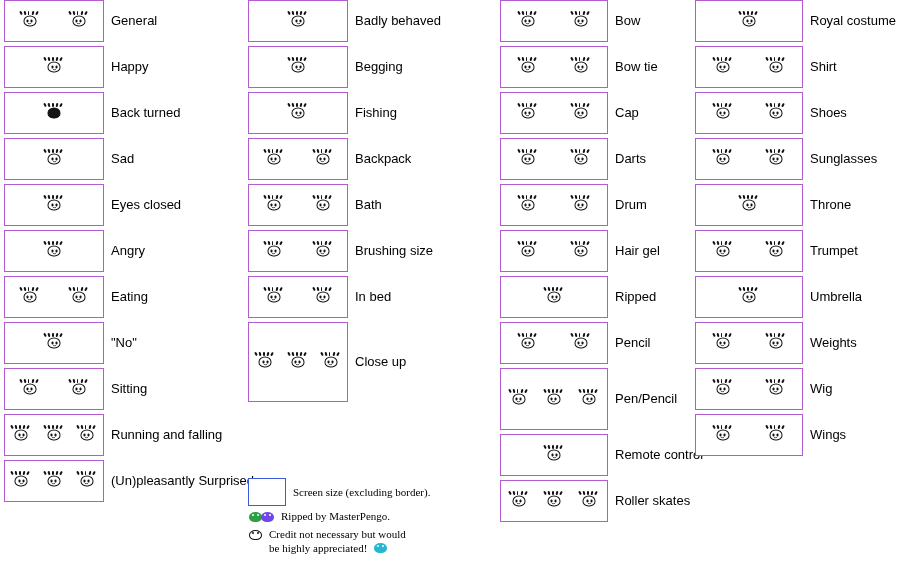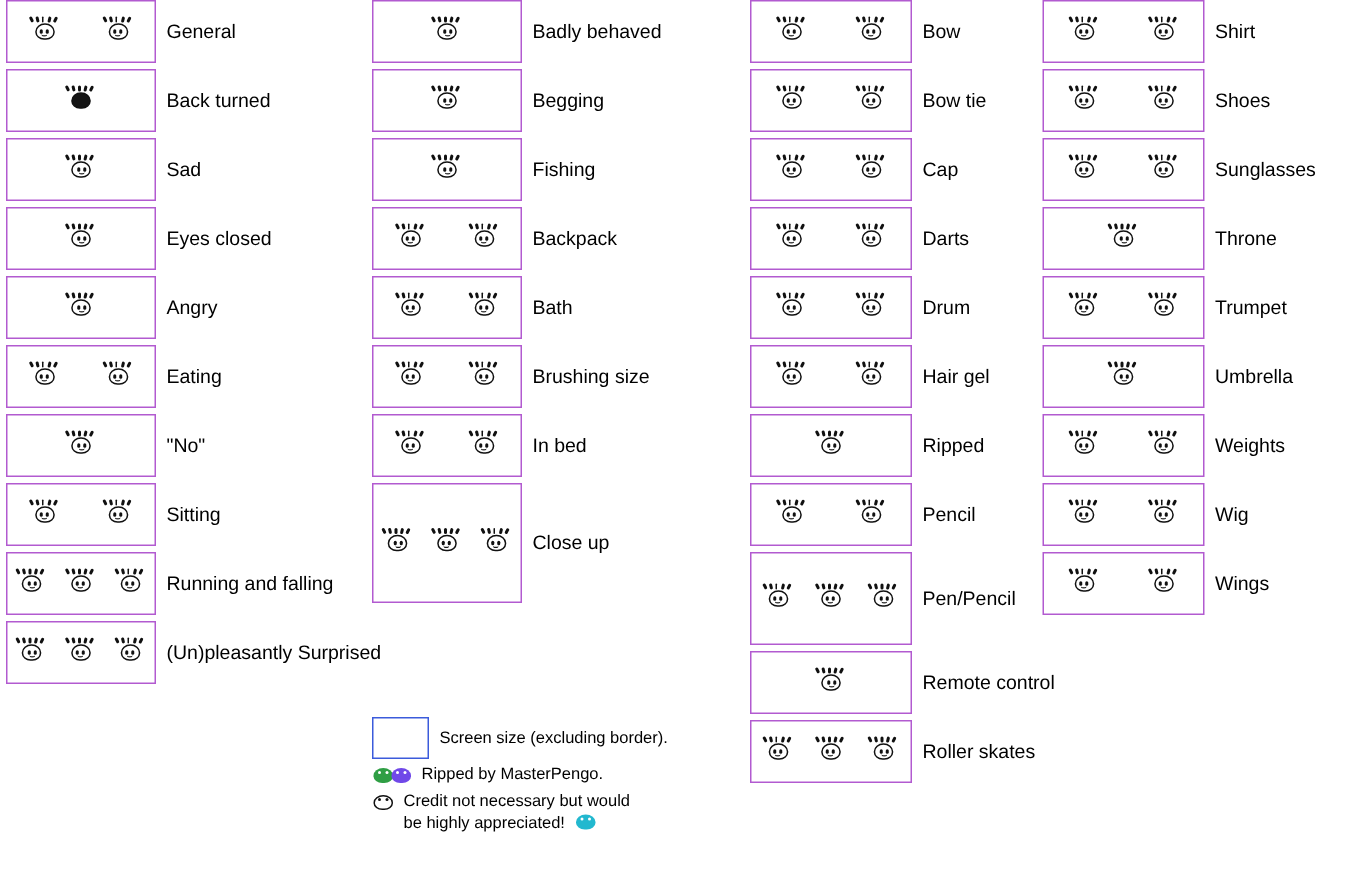--- a/index.html
+++ b/index.html
@@ -57,21 +57,21 @@
   }
   .sp-hair{
     position:absolute;left:-2px;right:-2px;top:-2.5px;height:5px;
   }
   .sp-hair i{
     position:absolute;top:0;width:1.6px;height:4px;background:#111;
     border-radius:1px;
   }
   .sp-dark .sp-head{background:#141414;}
   .tiny{font-size:11px;}
-  .footer-note{position:absolute;}
+  .footer-note{position:absolute;font-family:Liberation Serif, serif;}
   .legend-box{
     width:38px;height:28px;border:1px solid #3b5bdb;box-sizing:border-box;background:#fff;
   }
   .credit-row{display:flex;align-items:flex-start;margin-top:4px;}
   .credit-txt{margin-left:6px;line-height:1.15;}
   .blob{
     display:inline-block;width:15px;height:14px;position:relative;flex-shrink:0;
   }
   .blob b{
     position:absolute;left:1px;top:2px;width:13px;height:10px;border-radius:50% 50% 45% 45%;
@@ -126,20 +126,41 @@
                 <span class="sp-eye r"></span>
                 <span class="sp-mouth"></span>
               </span>
             </span>
           </span>
         </div>
         <div class="label">General</div>
       </div>
       <div class="row">
         <div class="cell" style="width:100px;height:42px;">
+          <span class="sprite" style="width:26px;height:24px;">
+            <span class="sp-body">
+              <span class="sp-hair">
+                <i style="left:0px;transform:rotate(-28deg)"></i>
+                <i style="left:4px;transform:rotate(-14deg)"></i>
+                <i style="left:8px;"></i>
+                <i style="left:12px;transform:rotate(14deg)"></i>
+                <i style="left:16px;transform:rotate(28deg)"></i>
+              </span>
+              <span class="sp-head">
+                <span class="sp-eye l"></span>
+                <span class="sp-eye r"></span>
+                <span class="sp-mouth"></span>
+              </span>
+            </span>
+          </span>
+        </div>
+        <div class="label">Happy</div>
+      </div>
+      <div class="row">
+        <div class="cell" style="width:100px;height:42px;">
           <span class="sprite sp-dark" style="width:26px;height:24px;">
             <span class="sp-body">
               <span class="sp-hair">
                 <i style="left:0px;transform:rotate(-28deg)"></i>
                 <i style="left:4px;transform:rotate(-14deg)"></i>
                 <i style="left:8px;"></i>
                 <i style="left:12px;transform:rotate(14deg)"></i>
                 <i style="left:16px;transform:rotate(28deg)"></i>
               </span>
               <span class="sp-head"></span>
@@ -1089,20 +1110,41 @@
                 <span class="sp-mouth"></span>
               </span>
             </span>
           </span>
         </div>
         <div class="label">Roller skates</div>
       </div>
     </div>
 
   <div class="col" id="col4" style="left:695px;">
+      <div class="row">
+        <div class="cell" style="width:108px;height:42px;">
+          <span class="sprite" style="width:26px;height:24px;">
+            <span class="sp-body">
+              <span class="sp-hair">
+                <i style="left:0px;transform:rotate(-28deg)"></i>
+                <i style="left:4px;transform:rotate(-14deg)"></i>
+                <i style="left:8px;"></i>
+                <i style="left:12px;transform:rotate(14deg)"></i>
+                <i style="left:16px;transform:rotate(28deg)"></i>
+              </span>
+              <span class="sp-head">
+                <span class="sp-eye l"></span>
+                <span class="sp-eye r"></span>
+                <span class="sp-mouth"></span>
+              </span>
+            </span>
+          </span>
+        </div>
+        <div class="label">Royal costume</div>
+      </div>
       <div class="row">
         <div class="cell" style="width:108px;height:42px;">
           <span class="sprite" style="width:26px;height:24px;">
             <span class="sp-body">
               <span class="sp-hair">
                 <i style="left:0px;transform:rotate(-28deg)"></i>
                 <i style="left:4px;transform:rotate(-14deg)"></i>
                 <i style="left:8px;"></i>
                 <i style="left:12px;transform:rotate(14deg)"></i>
                 <i style="left:16px;transform:rotate(28deg)"></i>

